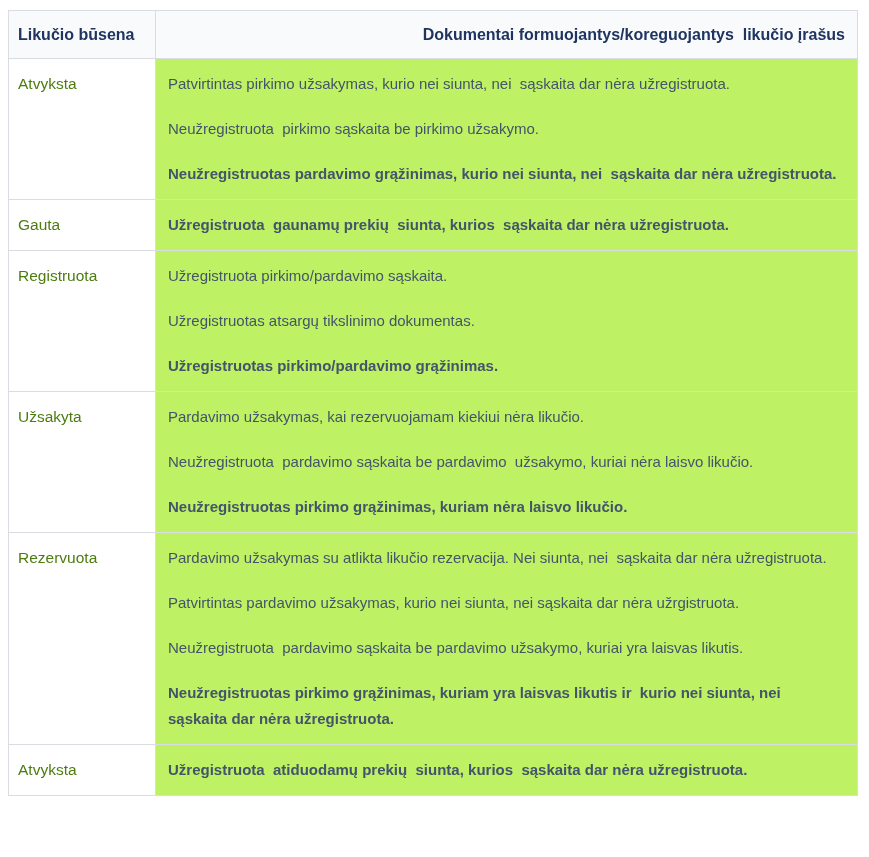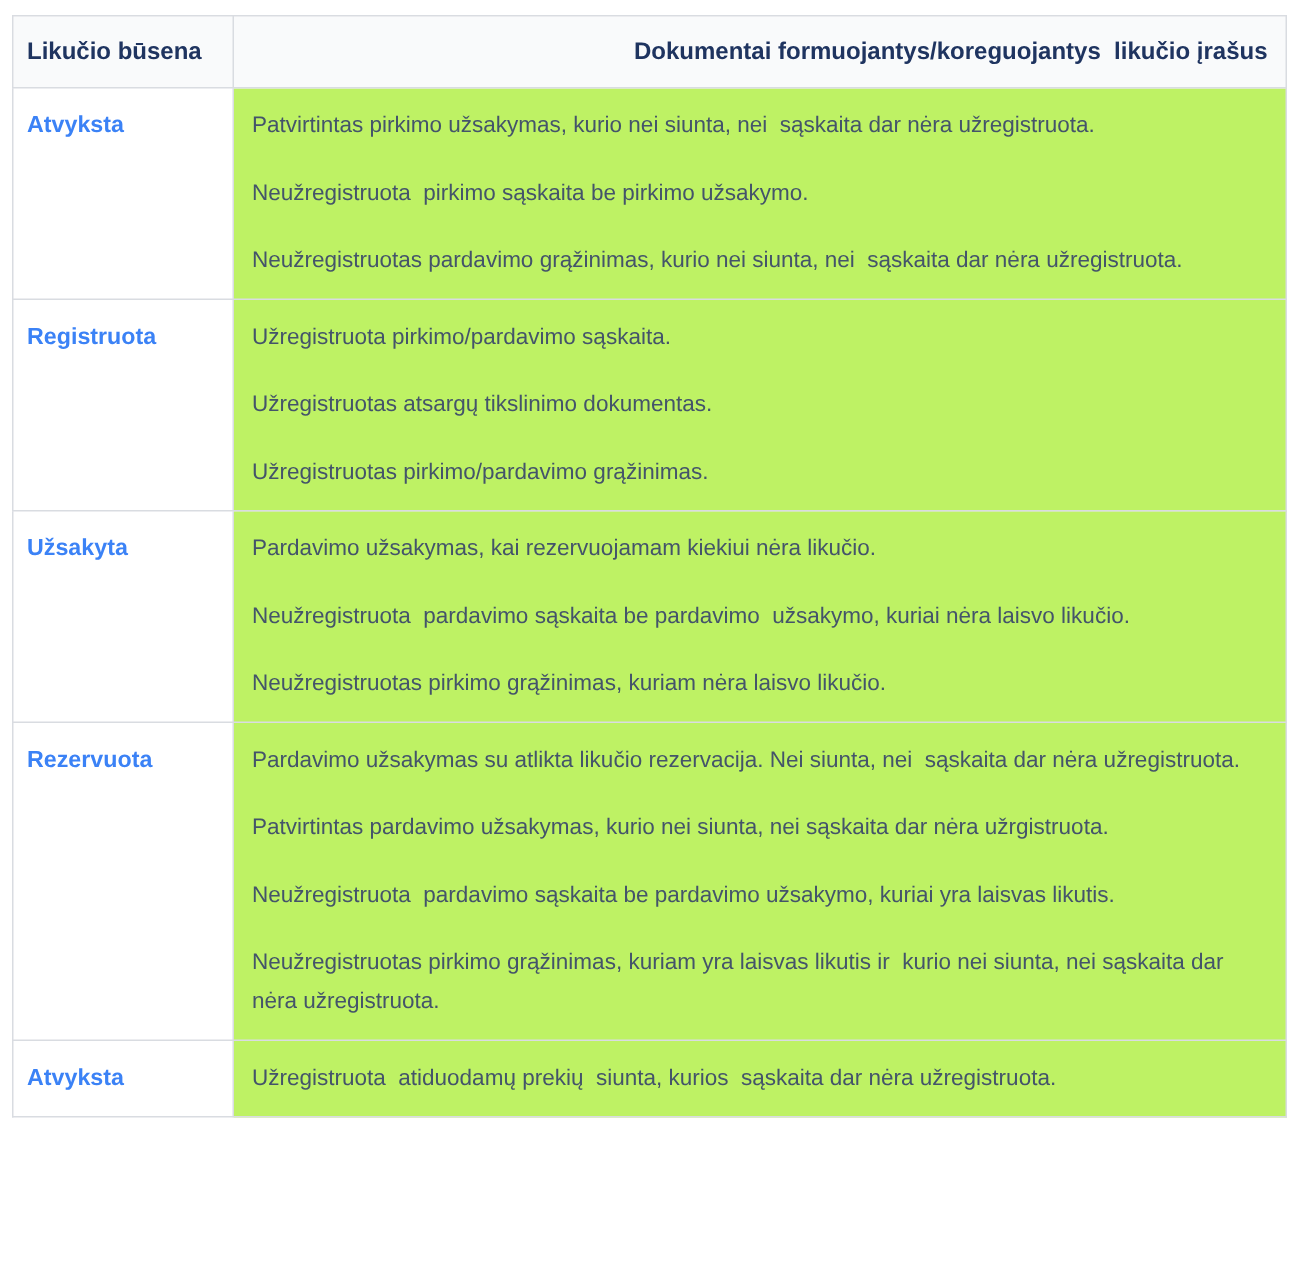--- a/index.html
+++ b/index.html
@@ -34,40 +34,40 @@
     background: #f9fafb;
     color: #1f3460;
     font-size: 16px;
     font-weight: bold;
     line-height: 19px;
     padding: 14px 12px 14px 9px;
     white-space: pre-wrap;
   }
   thead th.header-cell.header-docs { padding-left: 12px; text-align: right; }
   tbody th.status-cell {
-    color: #3b82f6;
+    color: #4d7c0f;
     font-size: 15.5px;
-    font-weight: bold;
+    font-weight: normal;
     line-height: 26px;
     padding: 12px 8px 12px 9px;
     white-space: nowrap;
     background: #ffffff;
   }
   tbody td.docs-cell {
     color: #44546a;
     font-size: 15px;
     padding: 12px 14px 12px 12px;
     background: #bef264;
   }
   tbody td.docs-cell p {
     margin: 0 0 19px 0;
     line-height: 26px;
     white-space: pre-wrap;
   }
-  tbody td.docs-cell p:last-child { margin-bottom: 0; }
+  tbody td.docs-cell p:last-child { margin-bottom: 0; font-weight: bold; }
 </style>
 </head>
 <body>
 
 <div class="page">
   <div class="table-wrap">
     <table class="status-table">
       <colgroup>
         <col class="col-status">
         <col class="col-docs">
@@ -78,20 +78,26 @@
           <th class="header-cell header-docs">Dokumentai formuojantys/koreguojantys  likučio įrašus</th>
         </tr>
       </thead>
       <tbody>
           <tr>
             <th class="status-cell">Atvyksta</th>
             <td class="docs-cell">
               <p>Patvirtintas pirkimo užsakymas, kurio nei siunta, nei  sąskaita dar nėra užregistruota.</p>
               <p>Neužregistruota  pirkimo sąskaita be pirkimo užsakymo.</p>
               <p>Neužregistruotas pardavimo grąžinimas, kurio nei siunta, nei  sąskaita dar nėra užregistruota.</p>
+            </td>
+          </tr>
+          <tr>
+            <th class="status-cell">Gauta</th>
+            <td class="docs-cell">
+              <p>Užregistruota  gaunamų prekių  siunta, kurios  sąskaita dar nėra užregistruota.</p>
             </td>
           </tr>
           <tr>
             <th class="status-cell">Registruota</th>
             <td class="docs-cell">
               <p>Užregistruota pirkimo/pardavimo sąskaita.</p>
               <p>Užregistruotas atsargų tikslinimo dokumentas.</p>
               <p>Užregistruotas pirkimo/pardavimo grąžinimas.</p>
             </td>
           </tr>

